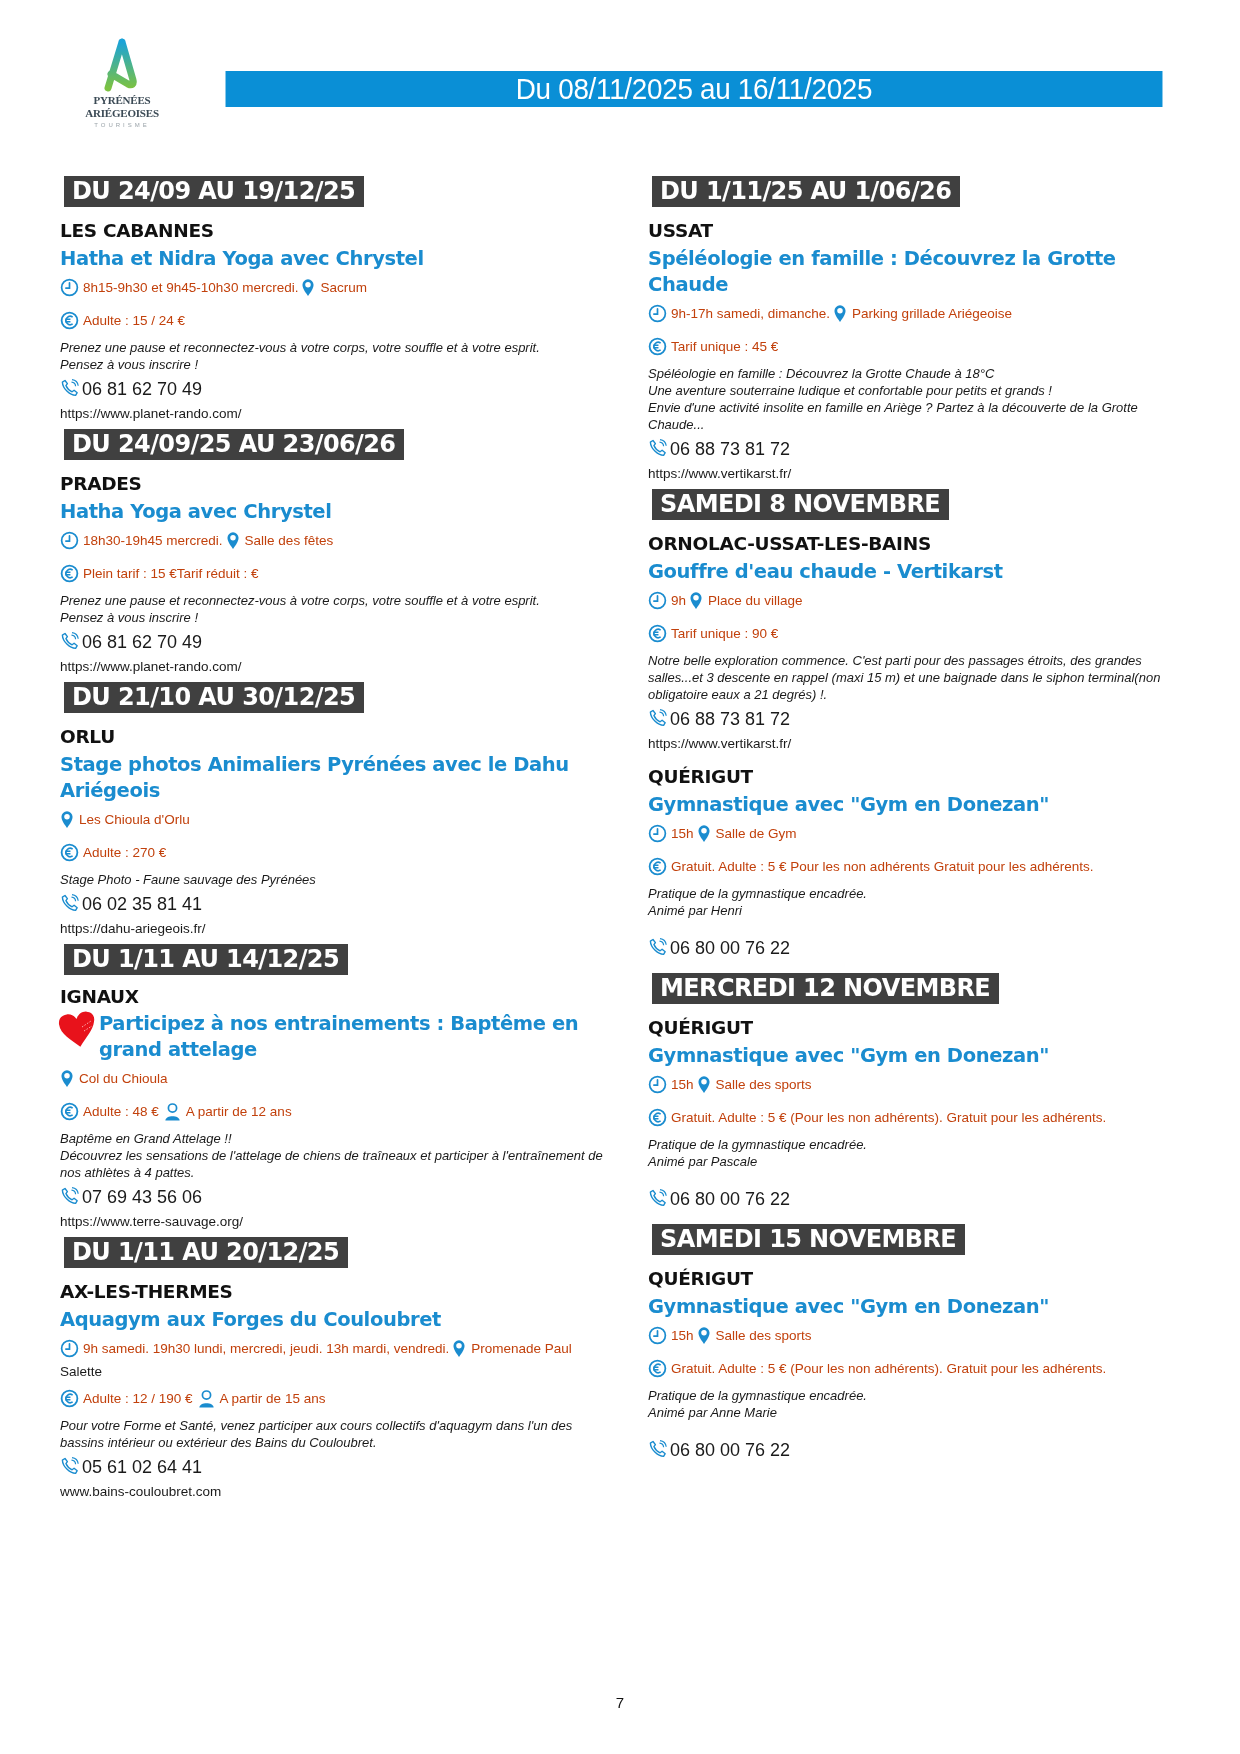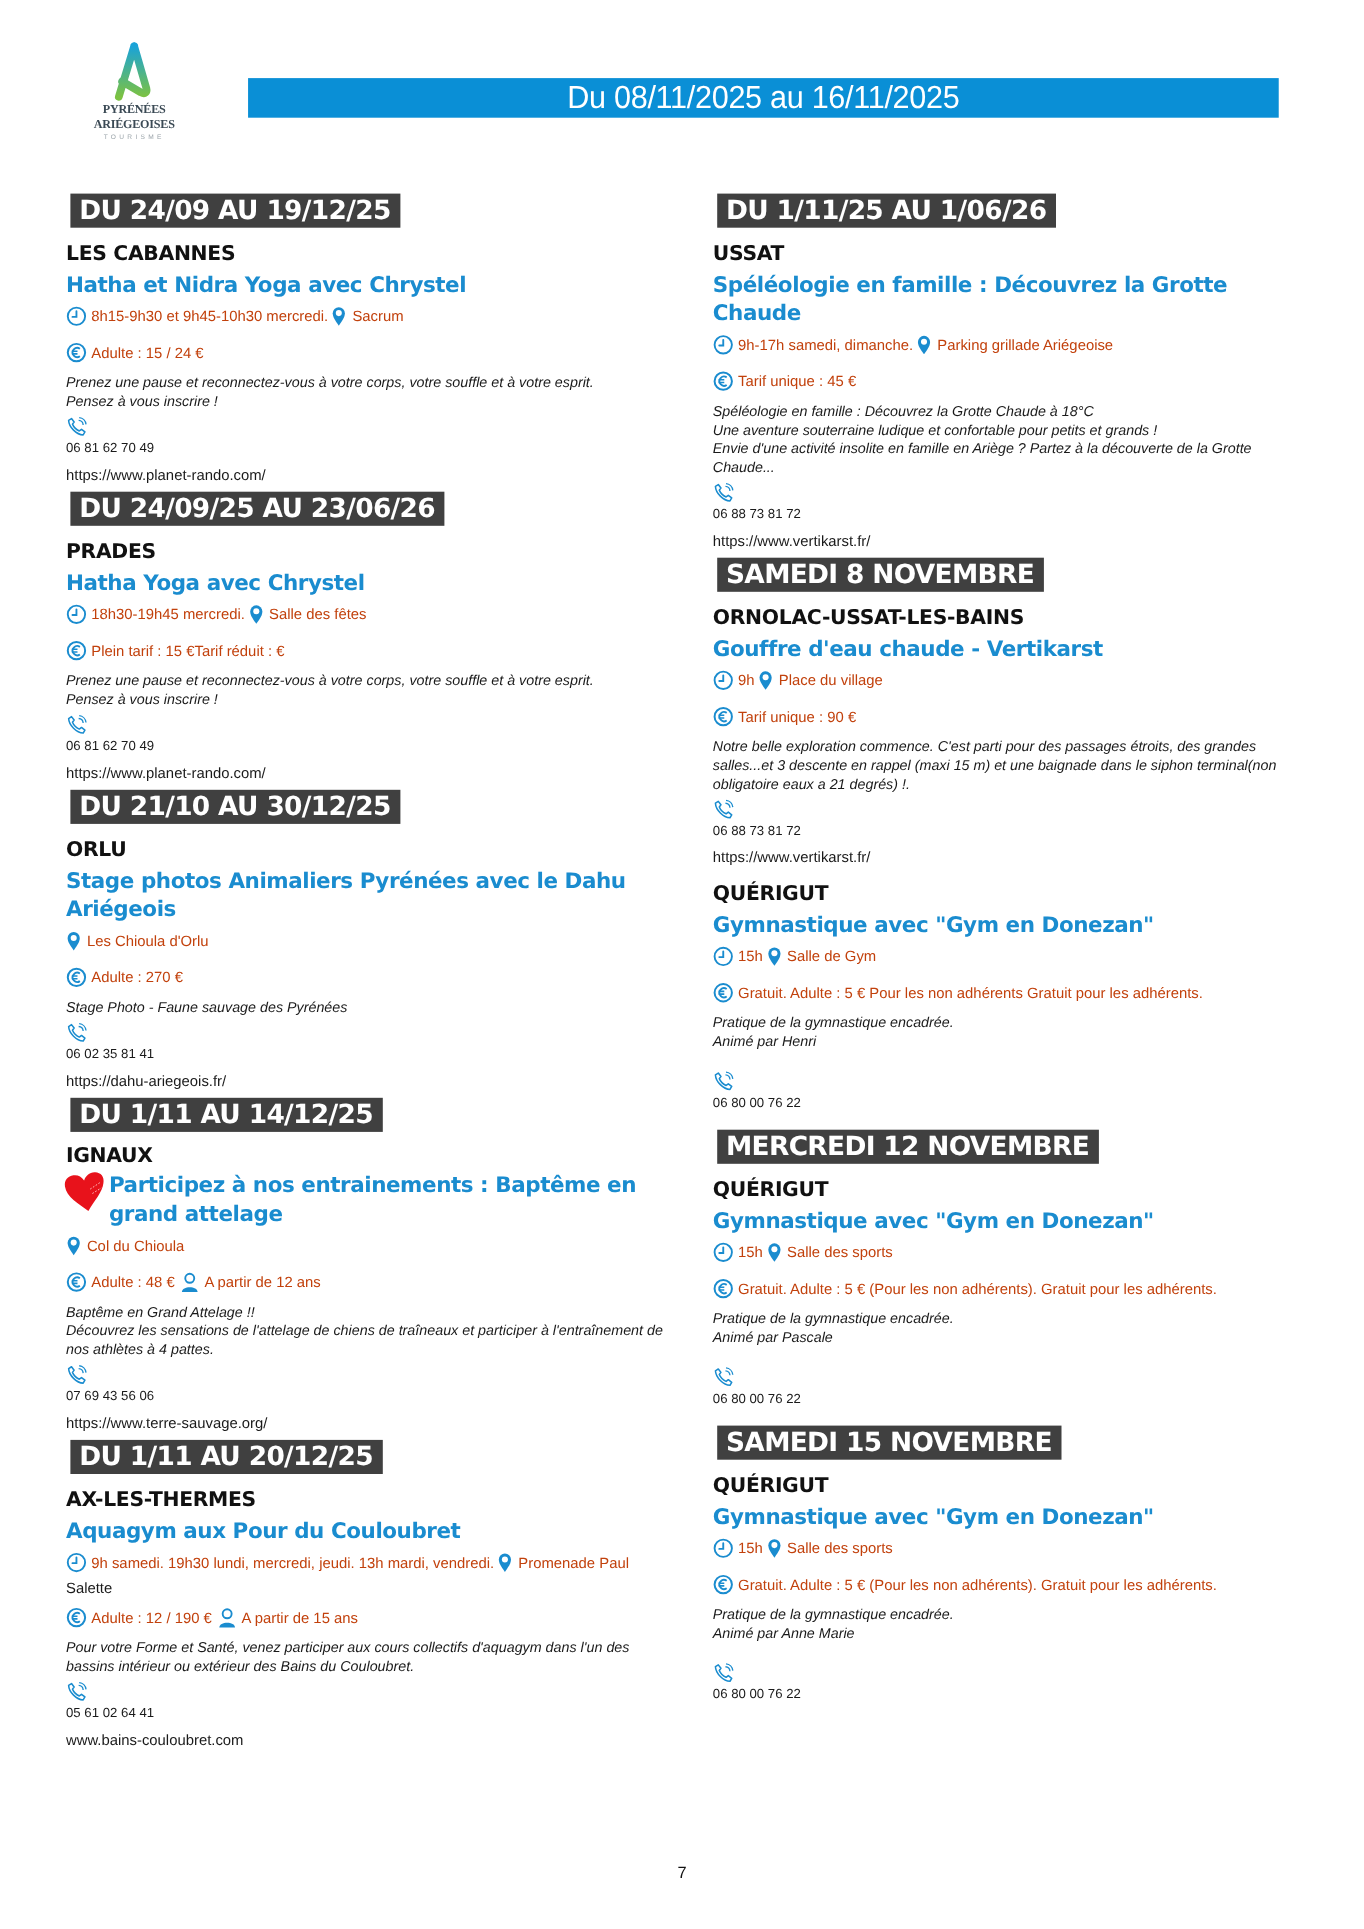--- a/index.html
+++ b/index.html
@@ -22,21 +22,21 @@
   .title { font-family: "DejaVu Sans", sans-serif; font-weight: bold; font-size: 19.5px; color: #1a8ccf; line-height: 26px; margin-top: 3px; letter-spacing: -0.4px; }
   .title.with-heart { position: relative; padding-left: 39px; }
   .heart { position: absolute; left: -2px; top: 0px; width: 40px; height: 38px; }
   .row { font-size: 13.5px; line-height: 18px; display: flex; align-items: center; flex-wrap: wrap; margin-top: 6px; color: #c2410c; }
   .row.price { margin-top: 14px; }
   .row .ic { width: 19px; height: 19px; margin-right: 4px; flex: none; display: inline-flex; }
   .row .ic.pin { width: 14px; margin-left: 3px; margin-right: 5px; }
   .row .ic.user { width: 19px; margin-left: 4px; margin-right: 4px; }
   .wrapcont { font-size: 13.5px; line-height: 18px; margin-top: 5px; }
   .desc { font-style: italic; font-size: 13px; line-height: 17px; margin-top: 9px; color: #1a1a1a; white-space: pre-line; }
-  .phone { font-size: 12px; line-height: 18px; display: flex; align-items: flex-start; margin-top: 5px; flex-direction: column; }
+  .phone { font-size: 18px; line-height: 18px; display: flex; align-items: flex-end; margin-top: 5px; }
   .phone.gap { margin-top: 18px; }
   .phone .ic { width: 20px; height: 20px; margin-right: 2px; display: inline-flex; }
   .url { font-size: 13.5px; line-height: 18px; margin-top: 7px; }
   .sec { margin-top: 6px; }
   .sec.first { margin-top: 0; }
 
   .pagenum { position: absolute; left: 0; right: 0; top: 1694px; text-align: center; font-size: 15px; color: #111; }
 </style>
 </head>
 <body>
@@ -239,21 +239,21 @@
           </svg>
         </span>
       <span>07 69 43 56 06</span>
     </div>
     <div class="url">https://www.terre-sauvage.org/</div>
   </div>
 
   <div class="sec">
     <div class="date-head">DU 1/11 AU 20/12/25</div>
     <div class="town">AX-LES-THERMES</div>
-    <div class="title">Aquagym aux Pour du Couloubret</div>
+    <div class="title">Aquagym aux Forges du Couloubret</div>
     <div class="row">
       <span class="ic">
           <svg width="19" height="19">
             <use href="#i-clock"></use>
           </svg>
         </span>
       <span>9h samedi. 19h30 lundi, mercredi, jeudi. 13h mardi, vendredi.</span>
       <span class="ic pin">
           <svg width="14" height="19">
             <use href="#i-pin"></use>

